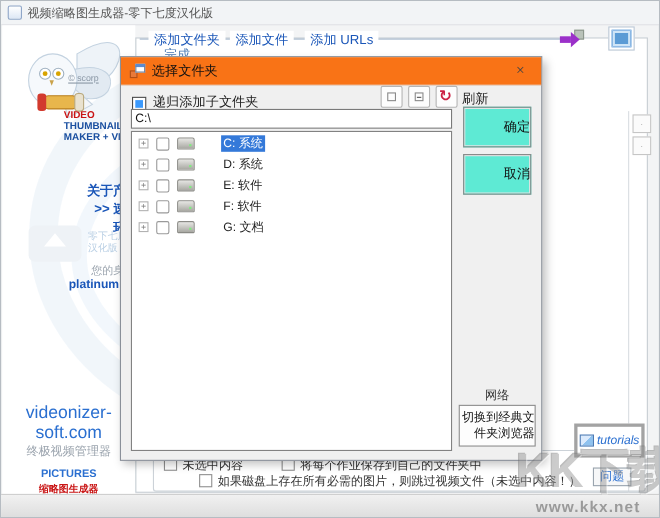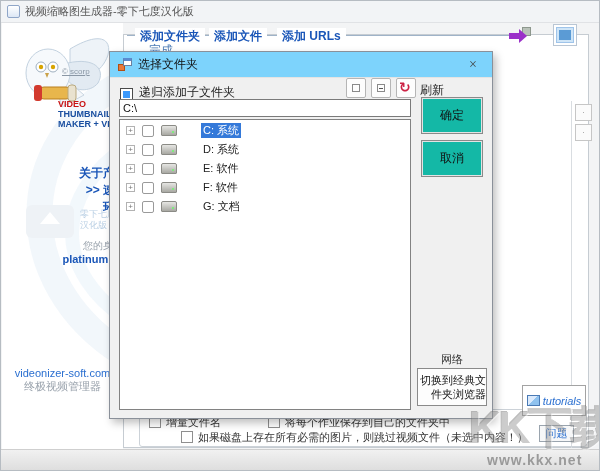--- a/index.html
+++ b/index.html
@@ -20,54 +20,54 @@
   .brand { position:absolute; left:56px; top:76px; font-size:9px; font-weight:bold; line-height:10px; }
   .brand .r { color:#c91414; } .brand .b { color:#1a4fa0; }
   .side-blue { position:absolute; right:8px; color:#1a56b8; font-weight:bold; font-size:12px; text-align:right; }
   .eject { position:absolute; left:24px; top:182px; width:48px; height:33px; background:#eef2f6; border-radius:6px; }
   .eject:before { content:""; position:absolute; left:14px; top:7px; border:10px solid transparent; border-bottom:12px solid #fff; border-top:0; }
   .wm-cn { position:absolute; left:78px; top:186px; font-size:9px; color:#b9cfe4; line-height:11px; }
   .identity { position:absolute; right:10px; top:216px; font-size:10px; color:#9aa3ad; }
   .platinum { position:absolute; right:8px; top:230px; font-size:11px; font-weight:bold; color:#1a56b8; }
   .vz { position:absolute; left:0; top:344px; width:121px; text-align:center; }
   .vz-title { color:#c91414; font-weight:bold; font-size:10px; }
-  .vz-url,.pic-url { color:#2a6fd0; font-size:11px; }
+  .vz-url,.pic-url { color:#2a6fd0; font-size:16px; }
   .vz-desc,.pic-desc { color:#9aa3ad; font-size:11px; }
   .pic { position:absolute; left:0; top:403px; width:121px; text-align:center; line-height:12px; }
   .pic-title { color:#2a6fd0; font-weight:bold; font-size:10px; }
   .pic-sub { color:#c91414; font-size:9px; font-weight:bold; }
   .vz-icon { display:inline-block; width:14px; height:10px; position:relative; margin-right:3px; }
   .vz-icon:before { content:""; position:absolute; left:0; top:2px; width:12px; height:3px; background:#c91414; transform:rotate(-20deg); }
   .vz-icon:after { content:""; position:absolute; left:2px; top:5px; width:12px; height:3px; background:#2a6fd0; transform:rotate(15deg); }
 
   
   .mainpanel { position:absolute; left:122px; top:33px; width:466px; height:414px; background:#fff; border:1px solid #c6ccd2; }
   .toplinks { position:absolute; left:126px; top:27px; width:440px; height:14px; z-index:2; }
   .toplinks .line { position:absolute; left:0; top:7px; width:400px; height:1px; background:#9fb3c8; }
-  .toplink { position:absolute; top:0; background:#fff; padding:0 5px; color:#1a56b8; font-weight:bold; font-size:12px; white-space:nowrap; }
+  .toplink { position:absolute; top:0; background:#fff; padding:0 5px; color:#1a56b8; font-weight:normal; font-size:12px; white-space:nowrap; }
   .done-label { position:absolute; left:148px; top:41px; color:#4a7ab5; font-size:12px; z-index:2; }
 
   .tool-ico1 { position:absolute; left:506px; top:25px; width:26px; height:20px; z-index:2; }
   .tool-ico1 .sq { position:absolute; right:2px; top:1px; width:9px; height:9px; background:#b9c2b9; border:1px solid #8d978d; }
   .tool-ico1 .arr-body { position:absolute; left:2px; top:7px; width:10px; height:6px; background:#9b30c9; }
   .tool-ico1 .arr-head { position:absolute; left:12px; top:3px; border:7px solid transparent; border-left:8px solid #9b30c9; border-right:0; }
   .tool-ico2 { position:absolute; left:552px; top:23px; width:24px; height:22px; border:1px solid #b9c6d4; background:#fff; z-index:2; padding:2px; }
   .tool-ico2 .inner { width:100%; height:100%; border:1px solid #9fc4ea; background:#5b9bd5; box-shadow:inset 0 0 0 2px #cfe5f7; }
 
   .right-col-line { position:absolute; left:570px; top:100px; width:1px; height:347px; background:#d9dde1; }
   .side-mini-btn { position:absolute; left:574px; width:17px; height:17px; border:1px solid #c6c6c6; background:#fbfbfb; color:#999; font-size:8px; text-align:center; line-height:15px; }
 
   
   .bg-group { position:absolute; left:138px; top:408px; width:448px; height:38px; border:1px solid #ccd2d8; border-radius:3px; }
   .wcb { display:inline-block; width:12px; height:12px; border:1px solid #8f8f8f; background:#fff; vertical-align:-2px; margin-right:5px; }
   .bg-row { position:absolute; font-size:11px; color:#333; white-space:nowrap; }
 
   
   .dialog { position:absolute; left:108px; top:50px; width:384px; height:368px; background:#f0f0f0; border:1px solid #8a9099; box-shadow:3px 4px 8px rgba(0,0,0,.25); z-index:10; }
-  .dlg-titlebar { position:relative; height:26px; background:#7dd3fc; border-bottom:1px solid #e4e4e4; display:flex; align-items:center; padding:0 8px;font-family:Liberation Serif, serif; }
+  .dlg-titlebar { position:relative; height:26px; background:#f97316; border-bottom:1px solid #e4e4e4; display:flex; align-items:center; padding:0 8px;font-family:Liberation Serif, serif; }
   .dlg-icon { position:relative; width:14px; height:13px; margin-right:6px; }
   .dlg-icon .a { position:absolute; left:0; bottom:0; width:7px; height:7px; background:#e8793a; border:1px solid #b24e14; }
   .dlg-icon .b { position:absolute; right:0; top:0; width:9px; height:8px; background:#fff; border:1px solid #6a7f9e; border-top:3px solid #5b8bd0; }
   .dlg-title { font-size:12px; color:#111; flex:1; }
   .dlg-close { width:22px; height:20px; text-align:center; line-height:20px; font-size:14px; color:#444; cursor:pointer; }
 
   .recursive-row { position:absolute; left:10px; top:32px; display:flex; align-items:flex-end; }
   .cb-checked { width:13px; height:13px; border:1px solid #4a4a4a; background:#fff; margin-right:6px; position:relative; }
   .cb-checked:before { content:""; position:absolute; left:2px; top:2px; right:2px; bottom:2px; background:#3b99fc; }
   .recursive-label { font-size:12px; color:#222; }
@@ -82,26 +82,26 @@
   .path-input { position:absolute; left:9px; top:47px; width:292px; height:18px; background:#fff; border:1px solid #7a7a7a; font-size:11px; line-height:16px; padding-left:3px; color:#111; }
   .tree-panel { position:absolute; left:9px; top:67px; width:292px; height:291px; background:#fff; border:1px solid #828282; overflow:hidden; }
   .tree-row { position:relative; height:17px; display:flex; align-items:center; margin-top:2px; }
   .expand-box { width:9px; height:9px; border:1px solid #b2b2b2; margin-left:6px; font-size:8px; line-height:7px; text-align:center; color:#777; background:#fff; }
   .tree-cb { width:12px; height:12px; border:1px solid #9a9a9a; background:#fff; margin-left:7px; border-radius:2px; }
   .drive-ico { width:16px; height:11px; margin-left:7px; background:linear-gradient(#e6e6e3,#a8a8a2); border:1px solid #8b8b86; border-radius:2px 2px 1px 1px; position:relative; }
   .drive-ico:before { content:""; position:absolute; right:2px; bottom:2px; width:2px; height:2px; background:#6f6; opacity:.7; }
   .tree-label { margin-left:24px; font-size:11px; padding:0 2px; white-space:nowrap; }
   .tree-label.selected { background:#3479d9; color:#fff; }
 
-  .dlg-btn { position:absolute; left:311px; width:62px; height:37px; background:#14b8a6; border:1px solid #8a8a8a; box-shadow:inset 0 0 0 1px #e3e3e3; font-size:12px; color:#111; text-align:center; line-height:35px; }
+  .dlg-btn { position:absolute; left:311px; width:62px; height:37px; background:#5eead4; border:1px solid #8a8a8a; box-shadow:inset 0 0 0 1px #e3e3e3; font-size:12px; color:#111; text-align:right; line-height:35px; }
   .network-label { position:absolute; left:311px; top:300px; width:62px; text-align:center; font-size:11px; color:#333; }
   .switch-btn { position:absolute; left:307px; top:316px; width:70px; height:38px; background:#fdfdfd; border:1px solid #8a8a8a; font-size:11px; color:#111; text-align:right; line-height:14px; padding-top:4px; }
 
   
-  .tutorials-box { position:absolute; left:521px; top:384px; width:64px; height:31px; border:1px solid #a3a3a3; background:#fff; display:flex; align-items:center; justify-content:center; z-index:2; }
+  .tutorials-box { position:absolute; left:521px; top:384px; width:64px; height:31px; border:3px solid #a3a3a3; background:#fff; display:flex; align-items:center; justify-content:center; z-index:2; }
   .pic-ico { width:13px; height:11px; border:1px solid #4a7ab5; background:linear-gradient(135deg,#dbeafc 50%,#8fc2ef 50%); margin-right:3px; }
   .tutorials-label { color:#2a6fd0; font-size:11px; font-style:italic; }
   .questions-btn { position:absolute; left:538px; top:424px; width:35px; height:17px; border:1px solid #9aa4ae; background:#f6f7f8; color:#2a6fd0; font-size:11px; text-align:center; line-height:15px; z-index:2; }
 
   .bottom-strip { position:absolute; left:0; top:448px; width:600px; height:23px; background:linear-gradient(#f1f1f1,#dcdcdc); border-top:1px solid #cfcfcf; }
 
   .kk-watermark { position:absolute; left:468px; top:398px; font-size:44px; font-weight:bold; color:#8f8f8f; opacity:.45; z-index:50; letter-spacing:-2px; text-shadow:1px 1px 0 #fff, -1px -1px 0 #6e6e6e; pointer-events:none; white-space:nowrap; }
   .kk-url { position:absolute; left:486px; top:451px; font-size:14px; font-weight:bold; color:#9a9a9a; letter-spacing:1px; z-index:50; pointer-events:none; }
 </style>
 </head>
@@ -147,20 +147,22 @@
       <div>零下七度</div>
       <div>汉化版</div>
     </div>
     <div class="identity">您的身</div>
     <div class="platinum">platinum [</div>
     <div class="vz">
       <div class="vz-url">videonizer-soft.com</div>
       <div class="vz-desc">终极视频管理器</div>
     </div>
     <div class="pic">
+      <div class="pic-title">PICTURES</div>
+      <div class="pic-sub">缩略图生成器</div>
 
     </div>
   </div>
 
   <div class="mainpanel"></div>
   <div class="toplinks">
     <div class="line"></div>
     <div class="toplink" style="left:8px;">添加文件夹</div>
     <div class="toplink" style="left:82px;">添加文件</div>
     <div class="toplink" style="left:150px;">添加 URLs</div>
@@ -175,23 +177,23 @@
   <div class="tool-ico2">
       <div class="inner"></div>
     </div>
 
   <div class="right-col-line"></div>
   <div class="side-mini-btn" style="top:103px;">·</div>
   <div class="side-mini-btn" style="top:123px;">·</div>
 
   <div class="bg-group"></div>
   <div class="bg-row" style="left:148px; top:414px;">
-    <span class="wcb"></span><span>增量文件名</span>
-  </div>
-  <div class="bg-row" style="left:255px; top:414px;margin-left:12px;">
+    <span class="wcb"></span><span>未选中内容</span>
+  </div>
+  <div class="bg-row" style="left:255px; top:414px;">
     <span class="wcb"></span><span>将每个作业保存到自己的文件夹中</span>
   </div>
   <div class="bg-row" style="left:148px; top:429px;margin-left:32px;">
     <span class="wcb"></span><span>如果磁盘上存在所有必需的图片，则跳过视频文件（未选中内容！）</span>
   </div>
 
   <div class="tutorials-box">
     <span class="pic-ico"></span>
     <span class="tutorials-label">tutorials</span>
   </div>

